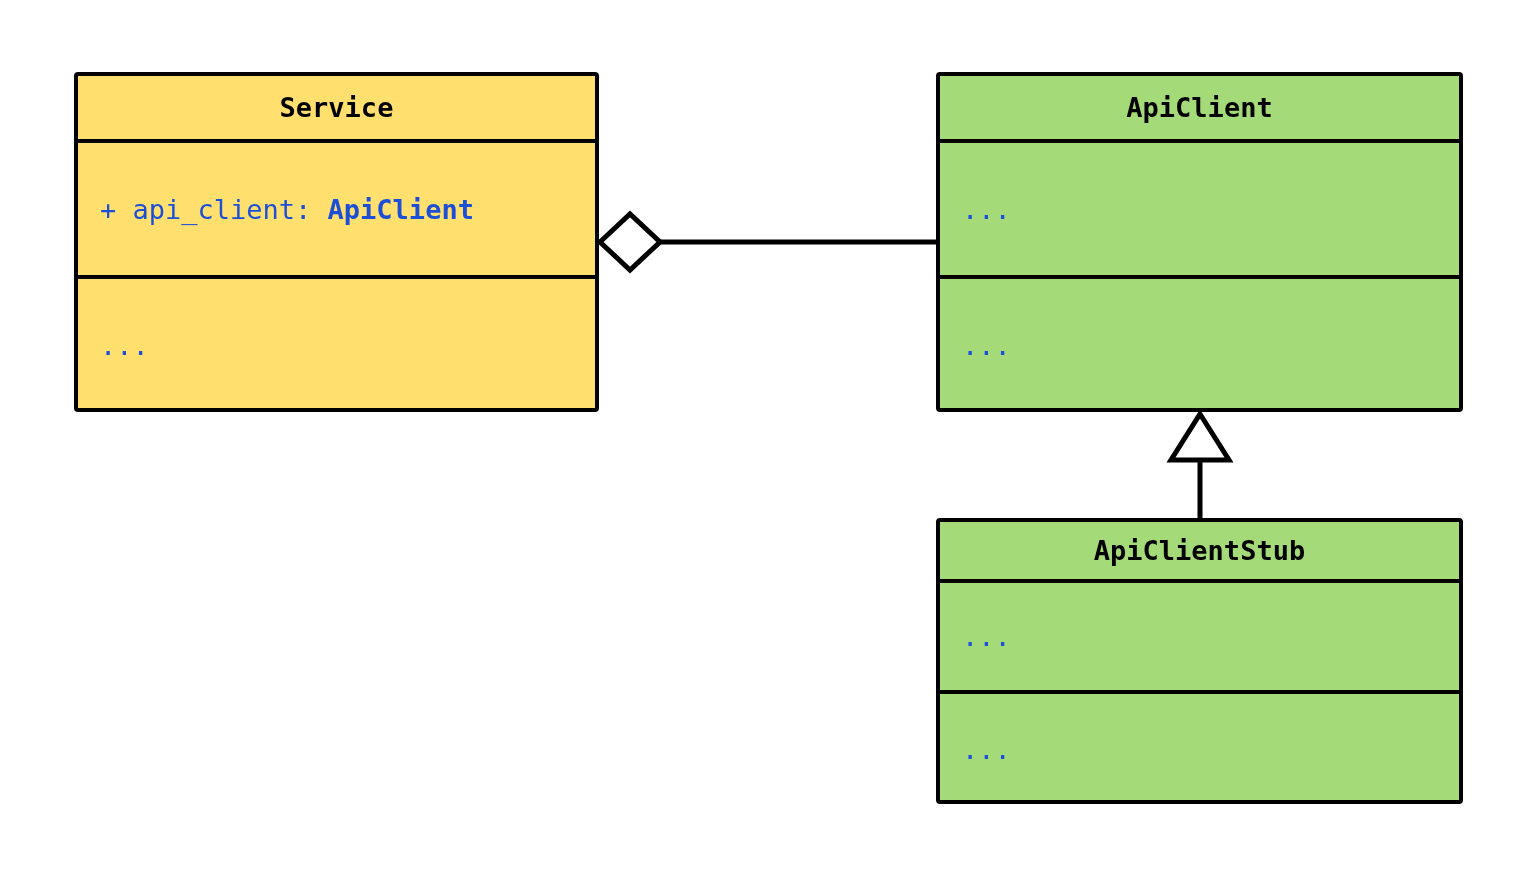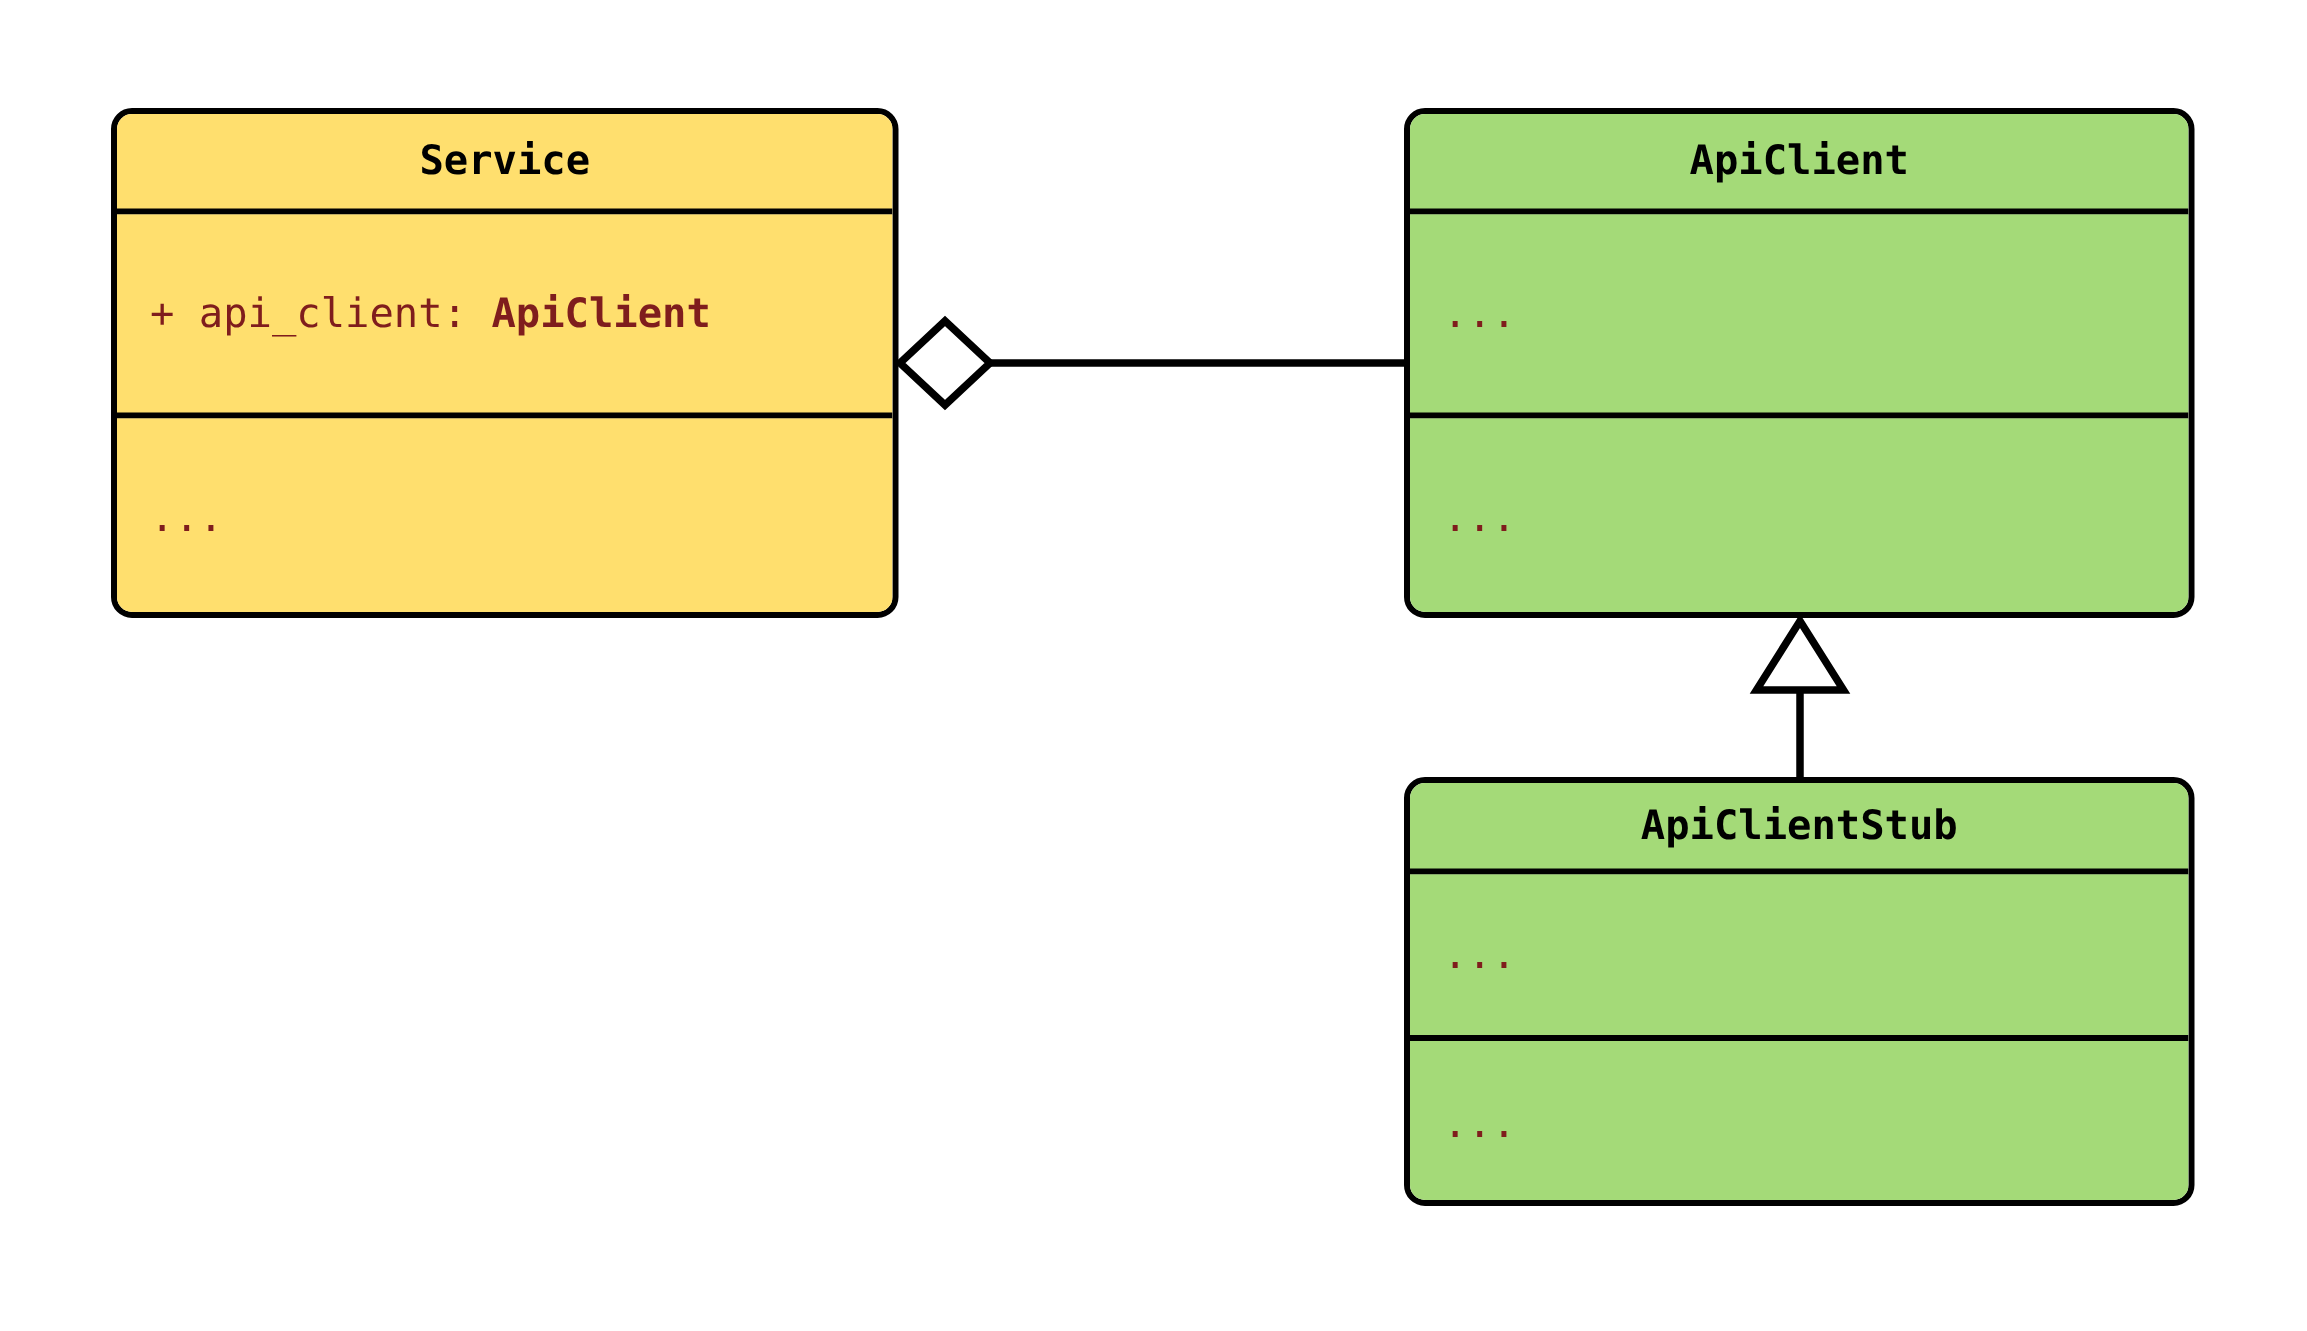--- a/index.html
+++ b/index.html
@@ -22,21 +22,21 @@
     top: 0;
     width: 1538px;
     height: 887px;
   }
 
   
   .uml-class {
     position: absolute;
     box-sizing: border-box;
     border: 4px solid #000000;
-    border-radius: 14px;
+    border-radius: 4px;
     overflow: hidden;
     z-index: 3;
   }
 
   .uml-compartment {
     box-sizing: border-box;
     display: flex;
     align-items: center;
     position: relative;
   }
@@ -51,21 +51,21 @@
     font-size: 27px;
     letter-spacing: 0px;
     color: #000000;
     white-space: pre;
   }
 
   .uml-body {
     justify-content: flex-start;
     padding-left: 22px;
     font-size: 27px;
-    color: #7f1d1d;
+    color: #1d4ed8;
     white-space: pre;
   }
 
   .uml-attr-line {
     white-space: pre;
     font-size: 27px;
   }
   .uml-attr-type {
     font-weight: bold;
   }

